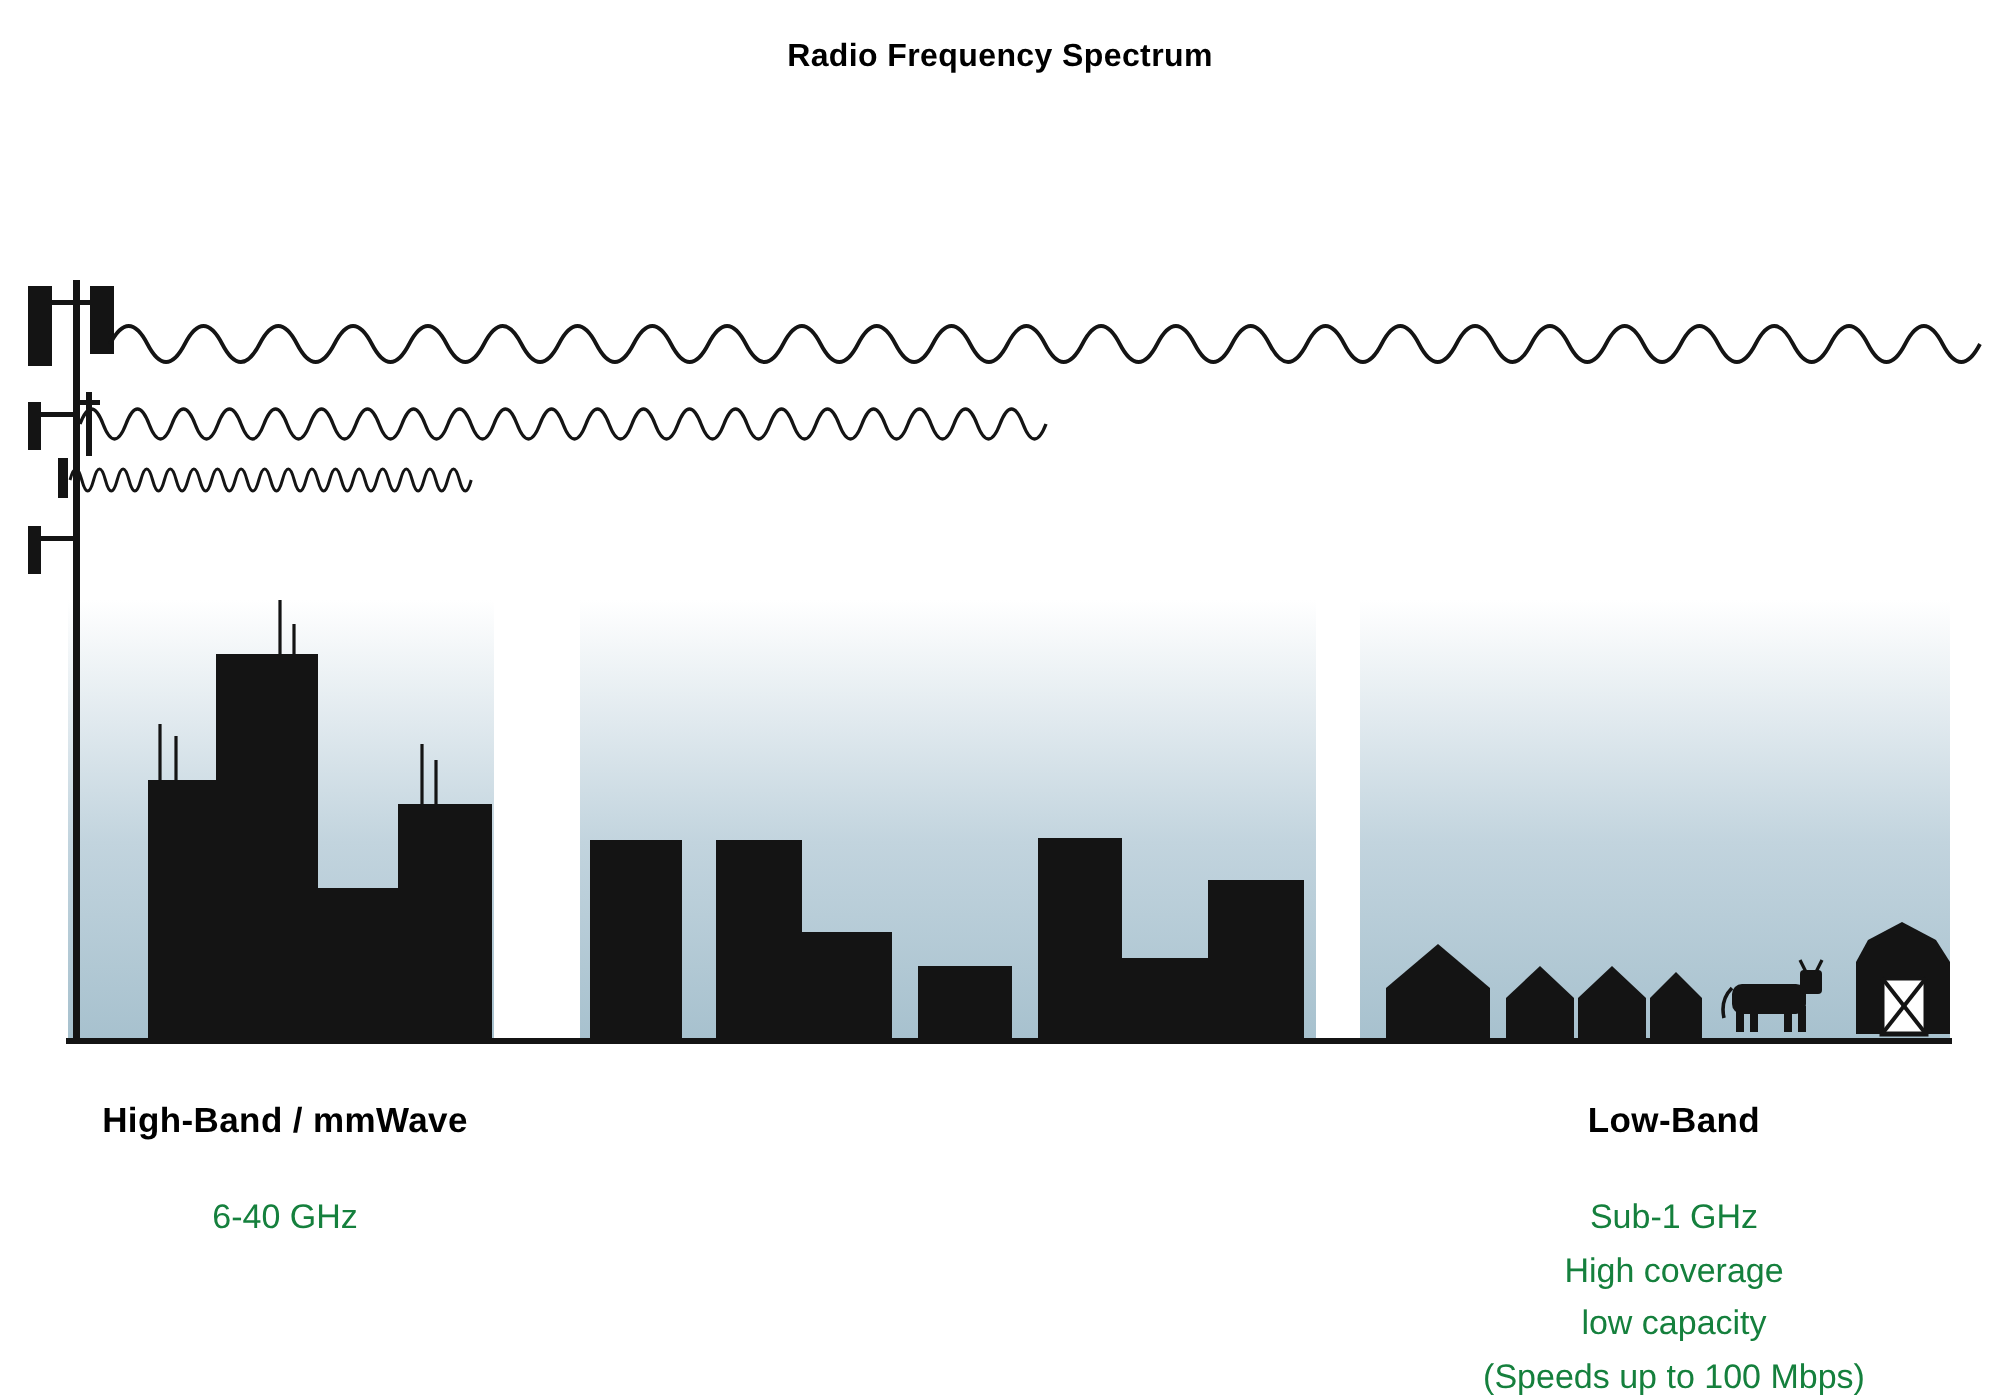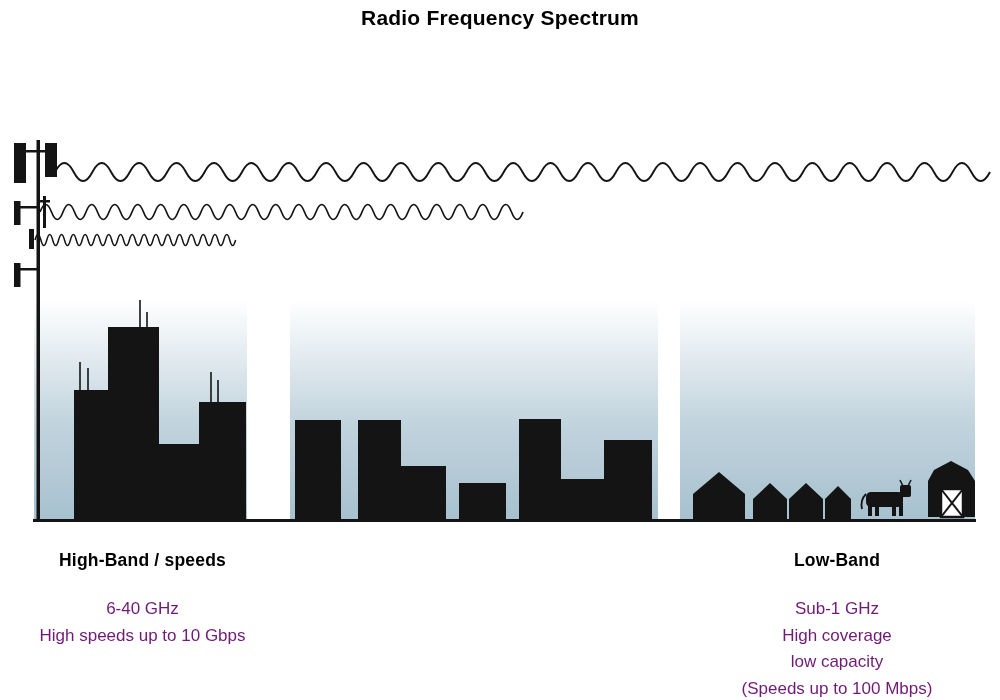--- a/index.html
+++ b/index.html
@@ -6,25 +6,25 @@
   .canvas {
     position: relative;
     width: 1000px;
     height: 700px;
     background: #ffffff;
     font-family: "Liberation Sans", sans-serif;
     overflow: hidden;
   }
   .title {
     position: absolute;
-    top: 6px;
+    top: 20px;
     left: 0;
     width: 100%;
     text-align: center;
-    font-size: 21px;
+    font-size: 16px;
     font-weight: bold;
     color: #000;
     letter-spacing: 0.2px;
   }
   #scene {
     position: absolute;
     top: 0; left: 0;
     width: 1000px;
     height: 700px;
   }
@@ -34,21 +34,21 @@
   }
   .band-heading {
     font-size: 17.5px;
     font-weight: bold;
     color: #000;
     margin-bottom: 25px;
     letter-spacing: 0.2px;
   }
   .band-line {
     font-size: 17px;
-    color: #701a75;
+    color: #15803d;
     line-height: 26.5px;
   }
   .band-high { left: 10px;  top: 550px; width: 265px; }
   .band-mid  { left: 330px; top: 550px; width: 320px; }
   .band-low  { left: 672px; top: 550px; width: 330px; }
 </style>
 </head>
 <body>
 
 <div class="canvas">
@@ -136,23 +136,22 @@
       <polygon points="928,517 928,481 934,470 951,461 968,470 975,481 975,517" fill="currentColor"></polygon>
       <rect x="941" y="489" width="22" height="28" fill="#ffffff" stroke="currentColor" stroke-width="2.5"></rect>
       <line x1="941" y1="489" x2="963" y2="517" stroke="currentColor" stroke-width="2"></line>
       <line x1="963" y1="489" x2="941" y2="517" stroke="currentColor" stroke-width="2"></line>
     </g>
 
     <line x1="33" y1="520.5" x2="976" y2="520.5" stroke="currentColor" stroke-width="3"></line>
   </svg>
 
   <div class="band-label band-high">
-    <div class="band-heading">High-Band / speeds</div>
+    <div class="band-heading">High-Band / mmWave</div>
     <div class="band-line">6-40 GHz</div>
-    <div class="band-line">High speeds up to 10 Gbps</div>
   </div>
 
   <div class="band-label band-mid">
   </div>
 
   <div class="band-label band-low">
     <div class="band-heading">Low-Band</div>
     <div class="band-line">Sub-1 GHz</div>
     <div class="band-line">High coverage</div>
     <div class="band-line">low capacity</div>

